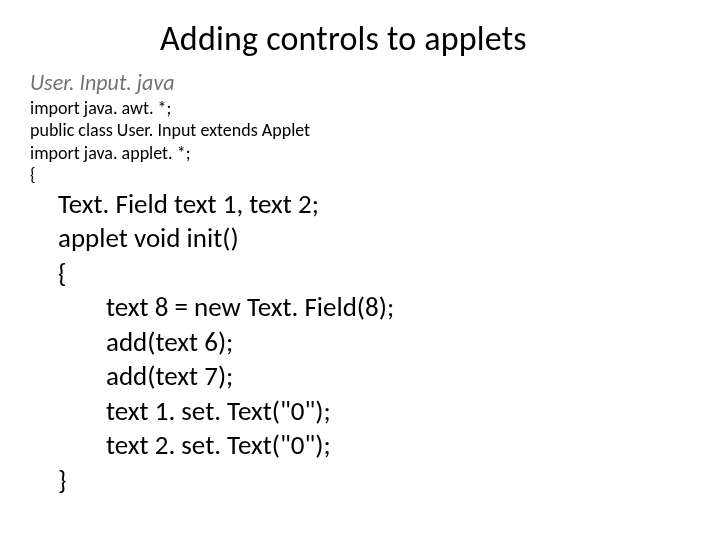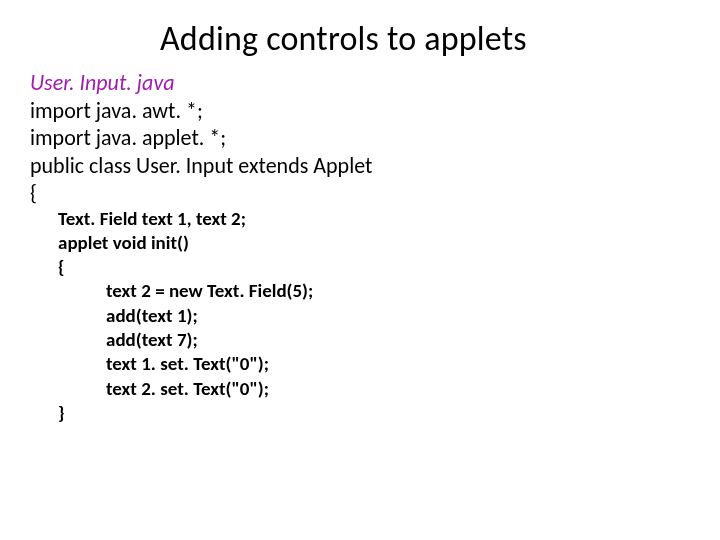--- a/index.html
+++ b/index.html
@@ -22,54 +22,54 @@
   .title {
     font-size: 34px;
     font-weight: 400;
     text-align: left;
     margin: 0 0 10px 0;
     padding-left: 130px;
     letter-spacing: 0.2px;
   }
   .filename {
     font-style: italic;
-    color: #a21caf;
+    color: #737373;
     font-size: 22px;
     line-height: 1.25;
   }
   .code {
-    font-size: 22px;
+    font-size: 18px;
     line-height: 1.25;
     font-weight: 400;
   }
   .bold {
-    font-weight: 700;
-    font-size: 19px;
+    font-weight: 400;
+    font-size: 27px;
     line-height: 1.28;
   }
   .indent1 { padding-left: 28px; }
   .indent2 { padding-left: 76px; }
 </style>
 </head>
 <body>
 
 <div class="slide">
   <h1 class="title">Adding controls to applets</h1>
 
   <div class="filename">User. Input. java</div>
 
   <div class="code">import java. awt. *;</div>
+  <div class="code">public class User. Input extends Applet</div>
   <div class="code">import java. applet. *;</div>
-  <div class="code">public class User. Input extends Applet</div>
   <div class="code">{</div>
 
   <div class="bold indent1">Text. Field  text 1, text 2;</div>
   <div class="bold indent1">applet void init()</div>
   <div class="bold indent1">{</div>
 
-  <div class="bold indent2">text 2 = new Text. Field(5);</div>
-  <div class="bold indent2">add(text 1);</div>
+  <div class="bold indent2">text 8 = new Text. Field(8);</div>
+  <div class="bold indent2">add(text 6);</div>
   <div class="bold indent2">add(text 7);</div>
   <div class="bold indent2">text 1. set. Text("0");</div>
   <div class="bold indent2">text 2. set. Text("0");</div>
 
   <div class="bold indent1">}</div>
 </div>
 
 </body></html>

